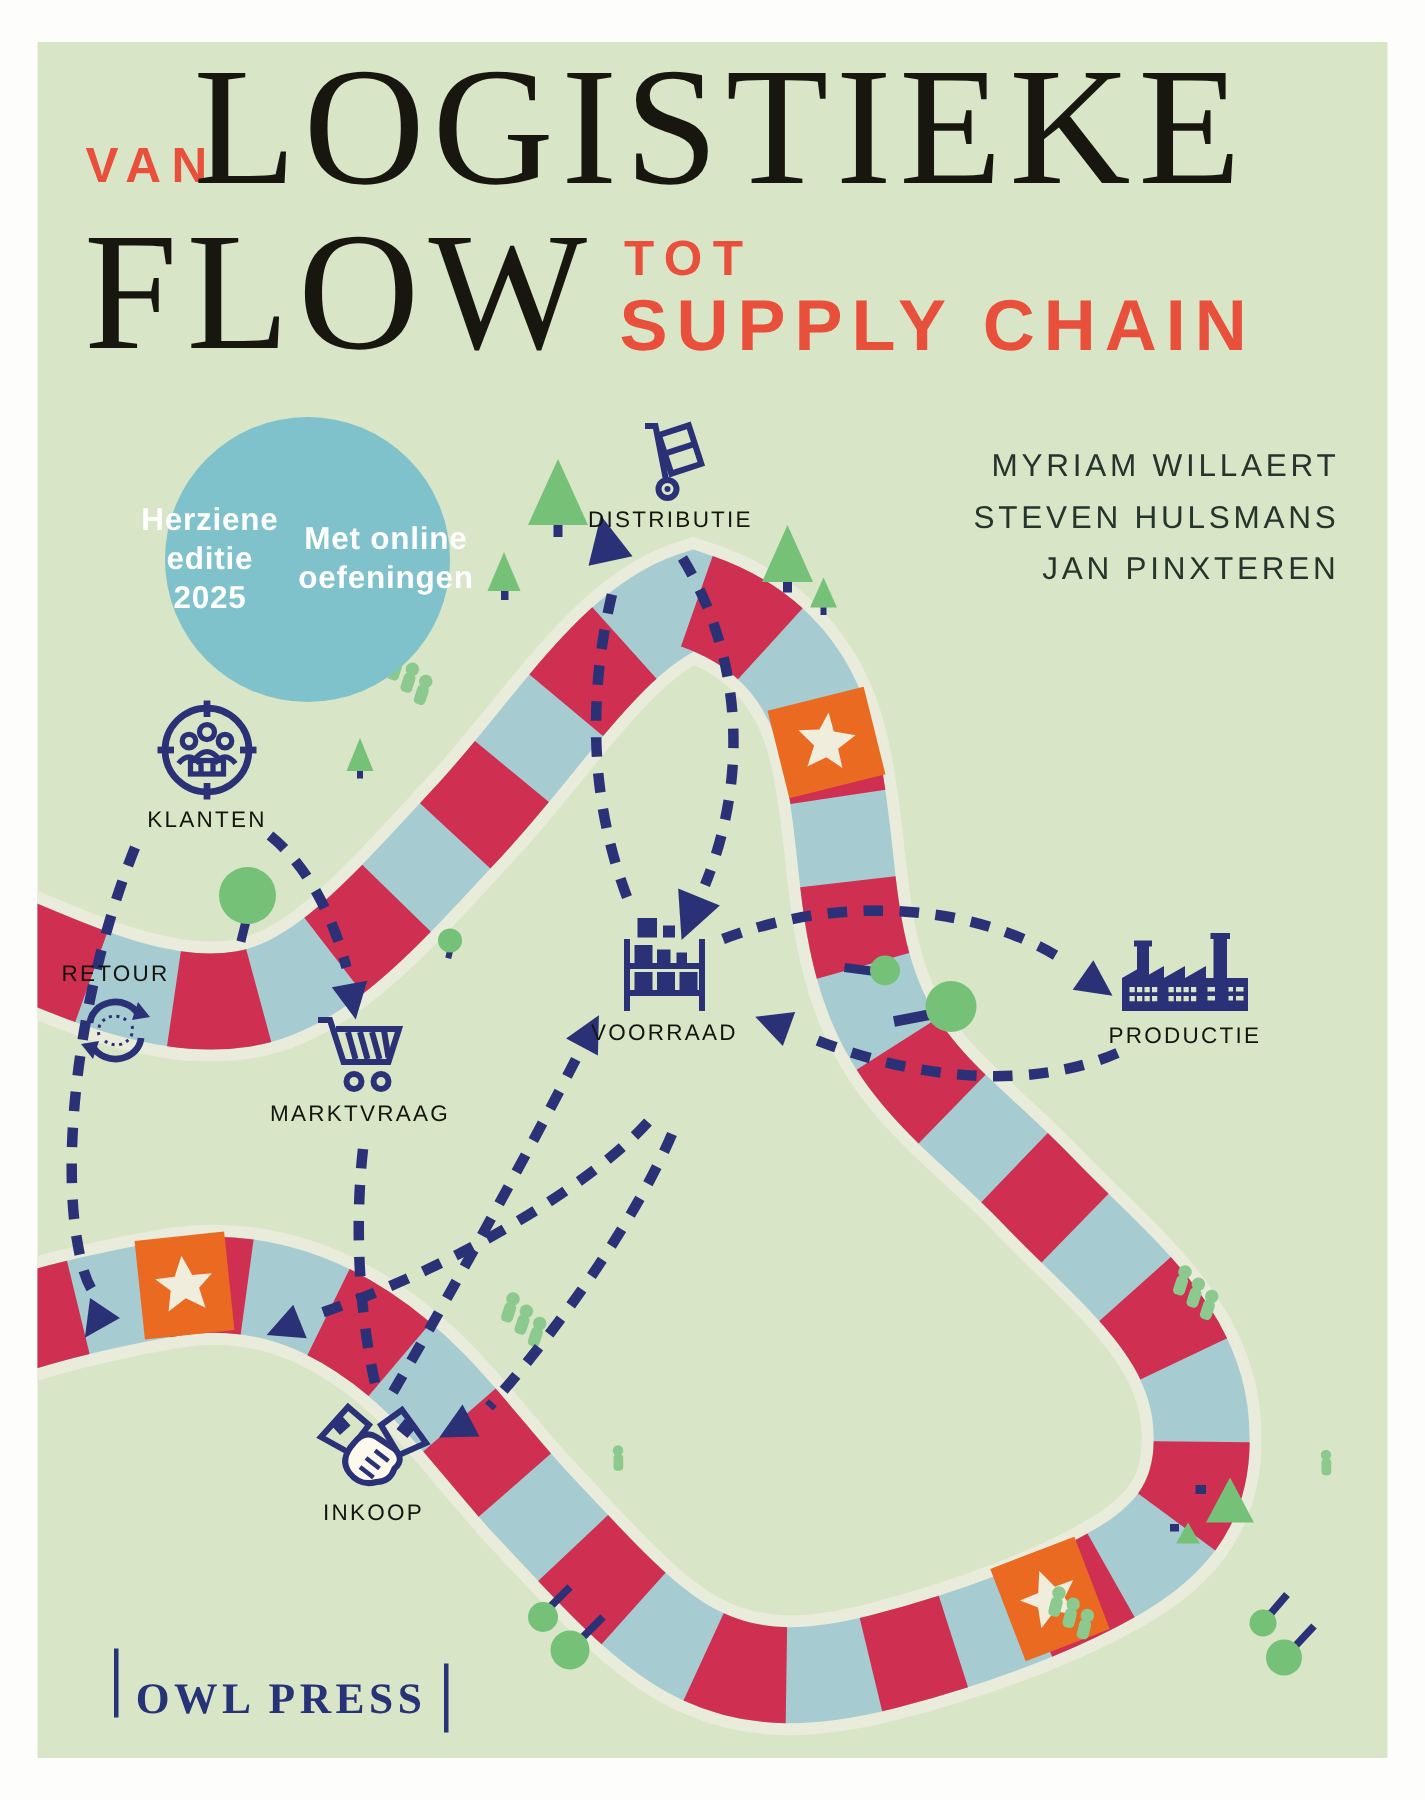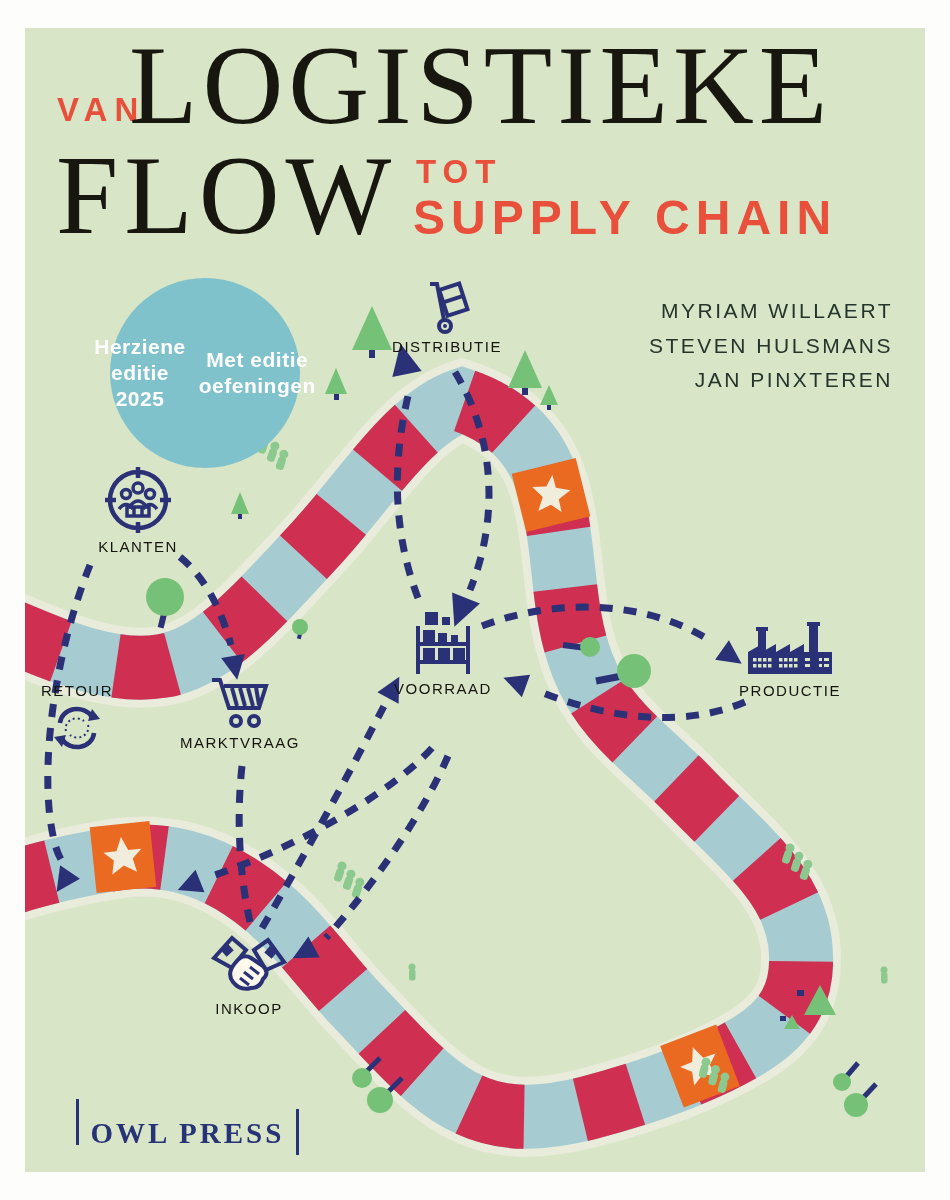--- a/index.html
+++ b/index.html
@@ -176,21 +176,21 @@
 
     <div class="t-van">VAN</div>
     <div class="t-logistieke">LOGISTIEKE</div>
     <div class="t-flow">FLOW</div>
     <div class="t-tot">TOT</div>
     <div class="t-supply">SUPPLY CHAIN</div>
 
     <div class="badge">
       <p>Herziene
 editie 2025</p>
-      <p>Met editie
+      <p>Met online
 oefeningen</p>
     </div>
 
     <div class="authors">
       <div>MYRIAM WILLAERT</div>
       <div>STEVEN HULSMANS</div>
       <div>JAN PINXTEREN</div>
     </div>
 
     <div class="node" style="left:385px;top:280px;width:124px;">
@@ -225,21 +225,21 @@
           <path d="M15 43 q7 -9 14 0"></path>
             <path d="M39 43 q7 -9 14 0"></path>
           <rect x="23" y="41" width="22" height="9"></rect>
           <line x1="30" y1="41" x2="30" y2="50"></line>
             <line x1="38" y1="41" x2="38" y2="50"></line>
         </g>
       </svg>
       <span class="lbl">KLANTEN</span>
     </div>
 
-    <div class="node" style="left:27px;top:682px;width:100px;">
+    <div class="node" style="left:27px;top:641px;width:100px;">
       <span class="lbl">RETOUR</span>
       <svg class="ic" width="54" height="50" viewBox="0 0 54 50">
         <g fill="none" stroke="#2b3176" stroke-width="4.5">
           <path d="M10 20 A17 15 0 0 1 42 14"></path>
           <path d="M44 30 A17 15 0 0 1 12 36"></path>
         </g>
         <g fill="none" stroke="#2b3176" stroke-width="2" stroke-dasharray="2 3">
           <path d="M16 28 A11 10 0 0 1 34 18"></path>
             <path d="M38 22 A11 10 0 0 1 20 32"></path>
         </g>

